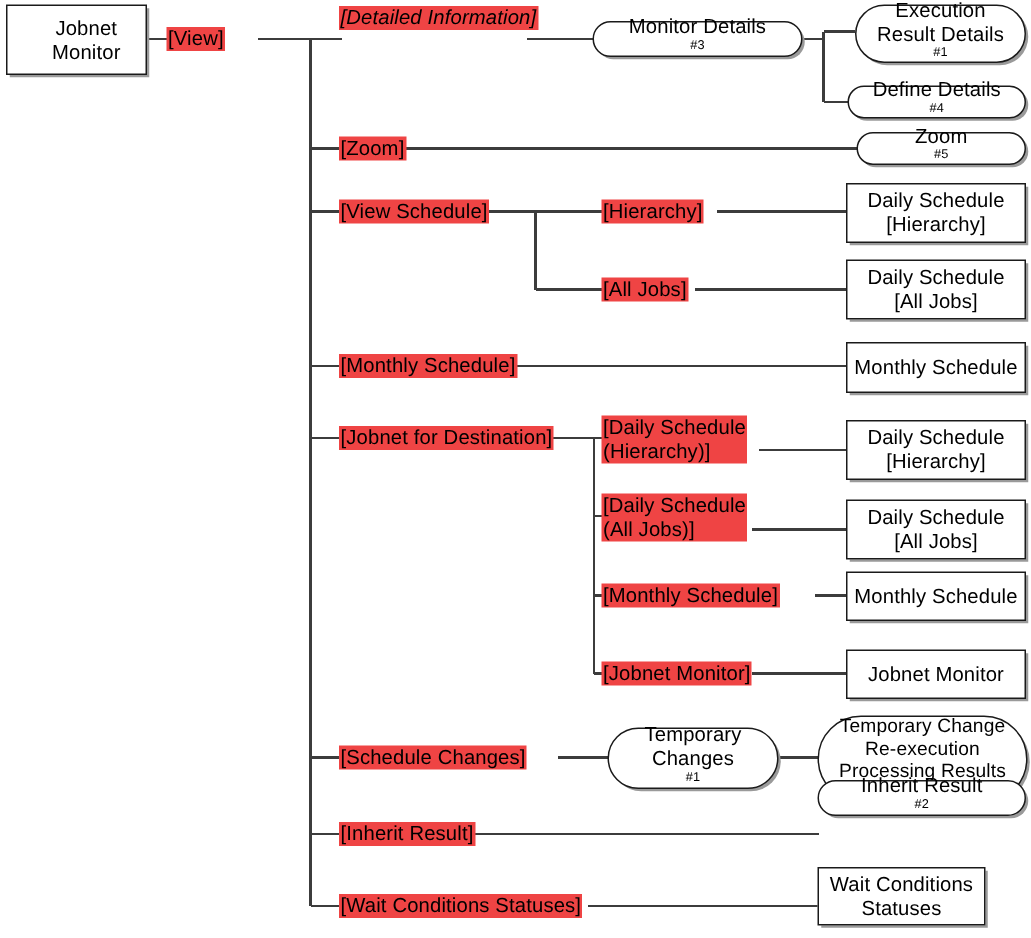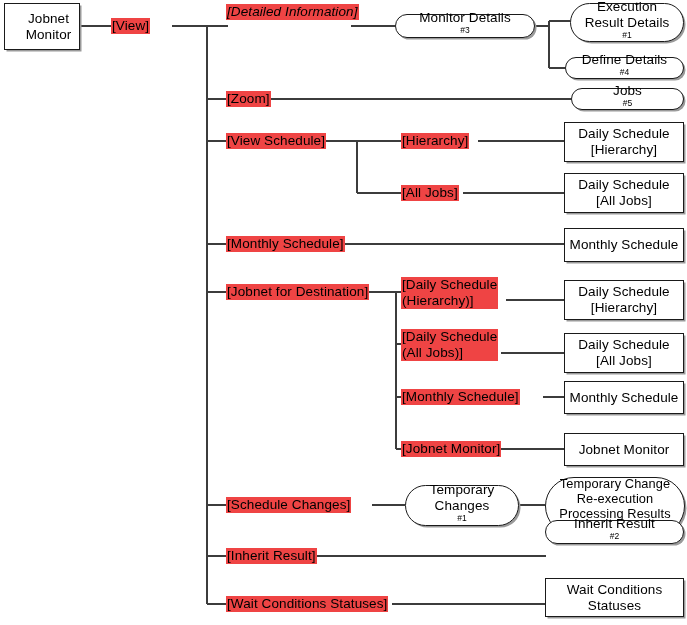--- a/index.html
+++ b/index.html
@@ -125,21 +125,21 @@
 
       <path d="M372 505 H405"></path>
       <path d="M519 505 H545"></path>
 
       <path d="M307 556 H546"></path>
 
       <path d="M392 604 H545"></path>
     </g>
   </svg>
 
-  <div class="node rect" style="left:4px; top:3px; width:76px; height:47px;padding-left:16px;">
+  <div class="node rect" style="left:4px; top:3px; width:94px; height:47px;padding-left:16px;">
     <span class="txt">Jobnet
 Monitor</span>
   </div>
 
   <div class="label" style="left:111px; top:18px;">[View]</div>
 
   <div class="label" style="left:226px; top:4px;font-style:italic;">[Detailed Information]</div>
   <div class="label" style="left:226px; top:91px;">[Zoom]</div>
   <div class="label" style="left:226px; top:133px;">[View Schedule]</div>
   <div class="label" style="left:226px; top:236px;">[Monthly Schedule]</div>
@@ -164,21 +164,21 @@
   <div class="node round" style="left:570px; top:3px; width:114px; height:39px;">
     <span><span class="txt">Execution
 Result Details</span><sup>#1</sup></span>
   </div>
 
   <div class="node round" style="left:565px; top:57px; width:119px; height:22px;">
     <span><span class="txt">Define Details</span><sup>#4</sup></span>
   </div>
 
   <div class="node round" style="left:571px; top:88px; width:113px; height:22px;">
-    <span><span class="txt">Jobs</span><sup>#5</sup></span>
+    <span><span class="txt">Zoom</span><sup>#5</sup></span>
   </div>
 
   <div class="node rect" style="left:564px; top:122px; width:120px; height:40px;">
     <span class="txt">Daily Schedule
 [Hierarchy]</span>
   </div>
 
   <div class="node rect" style="left:564px; top:173px; width:120px; height:40px;">
     <span class="txt">Daily Schedule
 [All Jobs]</span>
@@ -214,18 +214,18 @@
   <div class="node round" style="left:545px; top:477px; width:140px; height:58px; font-size:12.8px; line-height:15px;">
     <span><span class="txt">Temporary Change
 Re-execution
 Processing Results</span><sup>#1</sup></span>
   </div>
 
   <div class="node round" style="left:545px; top:520px; width:139px; height:24px;">
     <span><span class="txt">Inherit Result</span><sup>#2</sup></span>
   </div>
 
-  <div class="node rect" style="left:545px; top:578px; width:139px; height:39px;">
+  <div class="node rect" style="left:545px; top:578px; width:112px; height:39px;">
     <span class="txt">Wait Conditions
 Statuses</span>
   </div>
 
 </div>
 
 </body></html>

